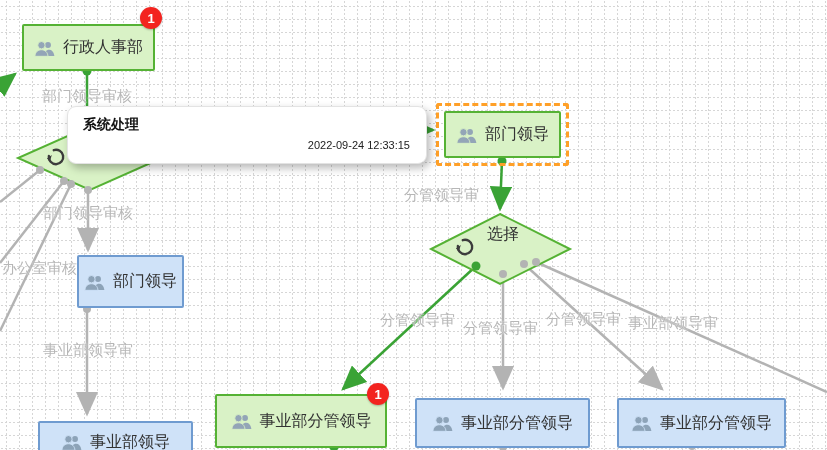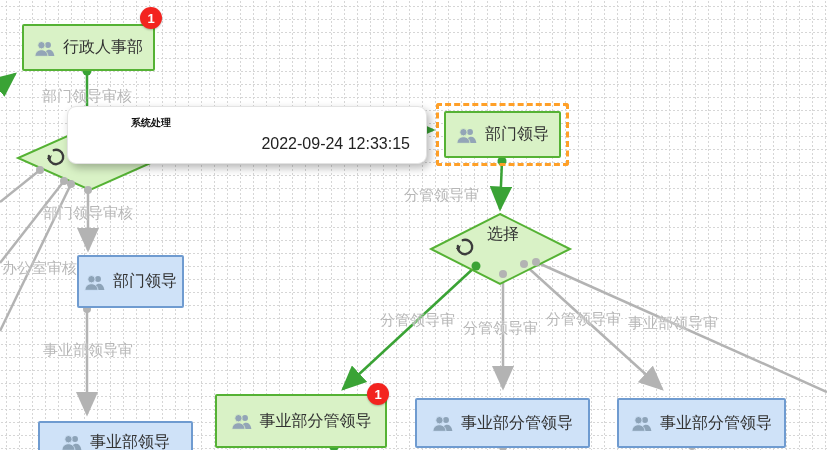--- a/index.html
+++ b/index.html
@@ -34,22 +34,22 @@
     box-shadow:0 1px 2px rgba(0,0,0,.25);
   }
   .diamond-icon{position:absolute;z-index:2;width:20px;height:20px;}
   .diamond-label{position:absolute;z-index:2;font-size:16px;color:#333;white-space:nowrap;}
   #tooltip{
     position:absolute;z-index:5;left:67px;top:106px;width:360px;height:58px;
     background:#fff;border:1px solid #e3e3e3;border-radius:9px;box-sizing:border-box;
     box-shadow:3px 4px 8px rgba(0,0,0,.28);
     padding:9px 16px 8px 15px;
   }
-  .tooltip-title{font-size:10px;font-weight:bold;color:#111;margin-left:48px;}
-  .tooltip-time{margin-top:5px;font-size:16px;color:#222;text-align:right;}
+  .tooltip-title{font-size:14px;font-weight:bold;color:#111;}
+  .tooltip-time{margin-top:5px;font-size:11px;color:#222;text-align:right;}
   .picon{flex:0 0 auto;display:block;}
 </style>
 </head>
 <body>
 
 <div id="canvas">
 
   <svg id="edges" width="827" height="450">
     <defs>
       <marker id="ag" markerWidth="11" markerHeight="9" refX="9" refY="4.5" orient="auto">

